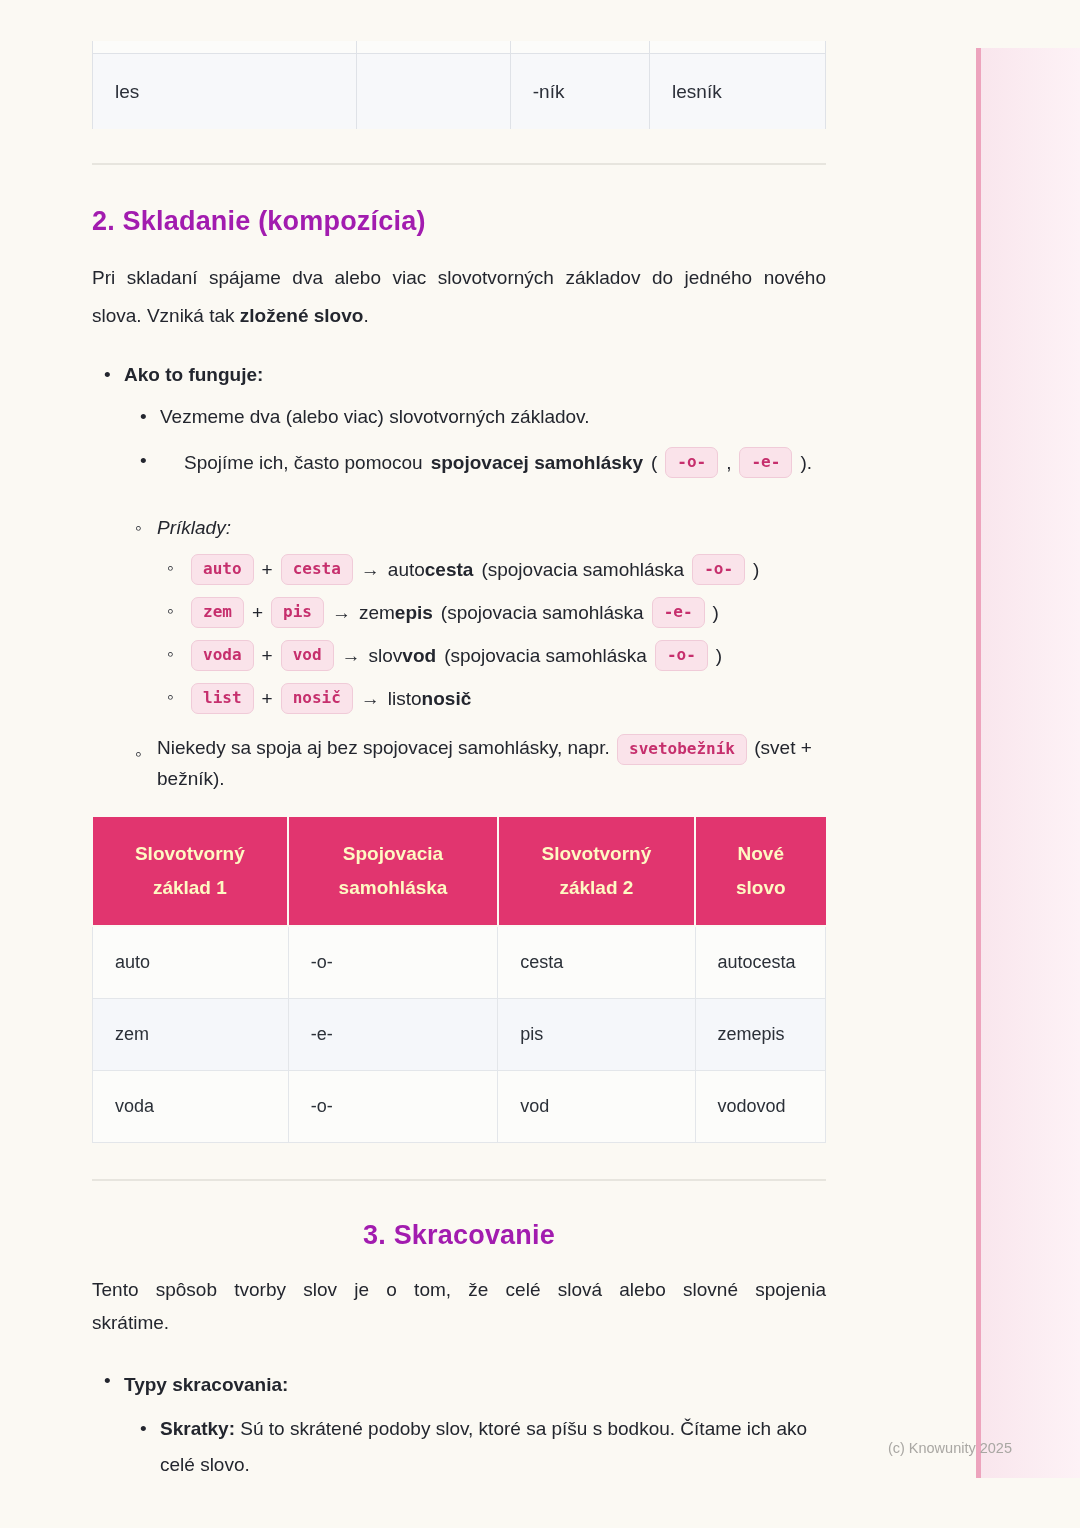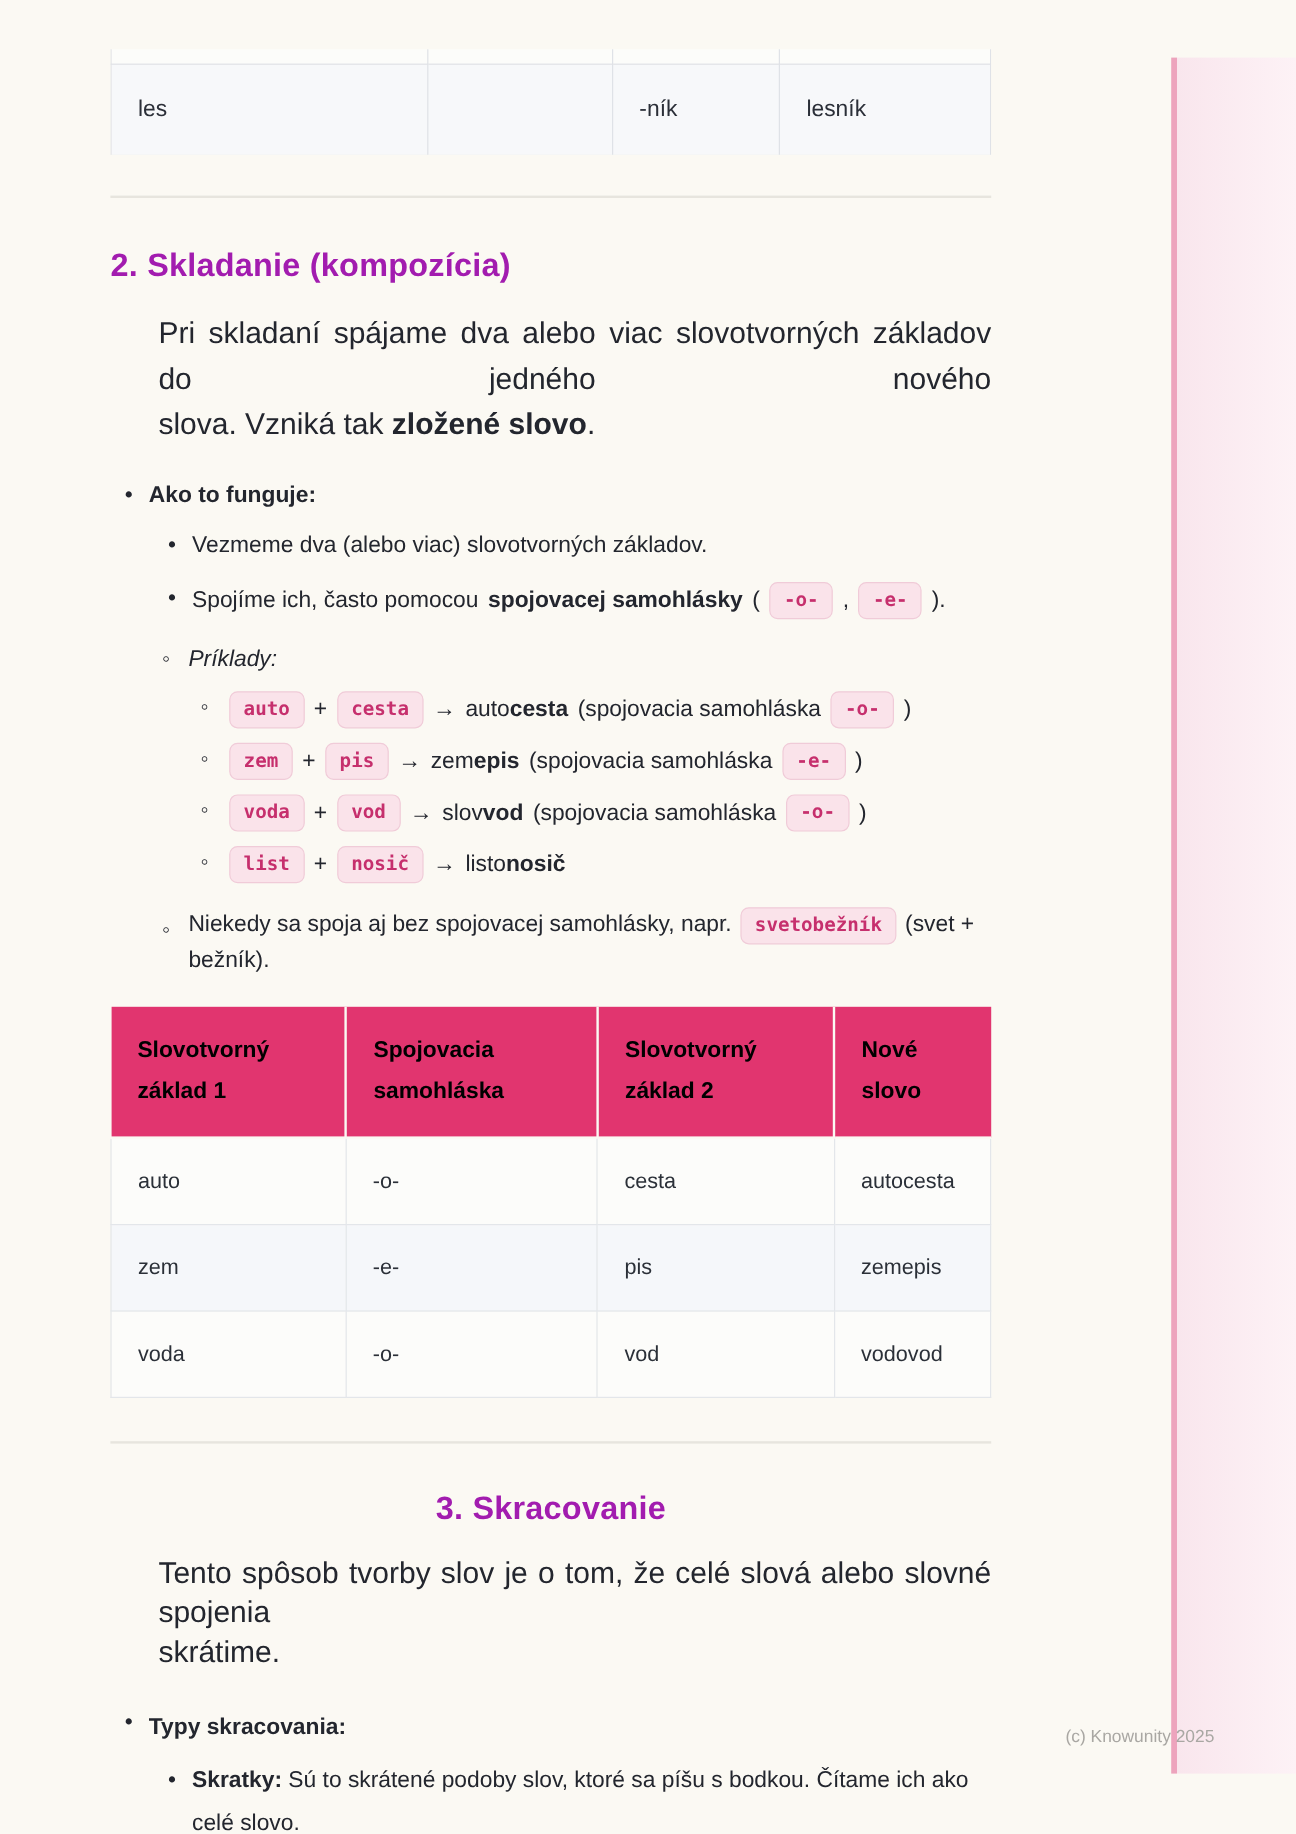--- a/index.html
+++ b/index.html
@@ -36,24 +36,24 @@
     color: #2b2f38;
     padding: 0 22px;
     vertical-align: middle;
   }
   .cut-table-wrap tr.ghost td { height: 60px; background: #fcfcfa; }
   .cut-table-wrap tr.vis td { height: 76px; }
   
   .comp-table { margin-top: 24px; }
   .comp-table th {
     background: #e1356f;
-    color: #000000;
+    color: #fef9c3;
     font-weight: 700;
     font-size: 19px;
-    text-align: left;
+    text-align: center;
     padding: 20px 22px;
     line-height: 34px;
     border-right: 2px solid #fbf9f3;
     border-bottom: 2px solid #fbf9f3;
     vertical-align: top;
   }
   .comp-table th:last-child { border-right: none; }
   .comp-table td {
     border: 1px solid #e3e6ea;
     font-size: 18px;
@@ -67,21 +67,21 @@
   
   .divider { border: none; border-top: 2px solid #e7e5de; margin-top: 34px; }
   h2.sec {
     margin-top: 40px;
     font-size: 27px;
     line-height: 32px;
     font-weight: 700;
     color: #a21caf;
     letter-spacing: 0.2px;
   }
-  .para { margin-top: 22px; font-size: 25px; line-height: 38px; margin-left: 40px; }
+  .para { margin-top: 22px; font-size: 19px; line-height: 38px; }
   .jline { display: block; text-align: justify; text-align-last: justify; }
   
   .list { margin-top: 26px; }
   .li { display: flex; align-items: flex-start; }
   .li .mk { flex: 0 0 auto; font-size: 19px; line-height: 28px; }
   .li .li-body { flex: 1 1 auto; font-size: 19px; line-height: 28px; }
   .l1 { padding-left: 12px; margin-bottom: 14px; }
   .l1 .mk { width: 20px; }
   .l2 { padding-left: 48px; margin-bottom: 16px; }
   .l2 .mk { width: 20px; }
@@ -166,21 +166,21 @@
 
   <div class="list">
     <div class="li l1">
       <span class="mk dot"></span>
       <div class="li-body"><b>Ako to funguje:</b></div>
     </div>
     <div class="li l2">
       <span class="mk dot"></span>
       <div class="li-body">Vezmeme dva (alebo viac) slovotvorných základov.</div>
     </div>
-    <div class="li l2" style="margin-bottom:20px;">
+    <div class="li l2" style="margin-bottom:36px;gap:24px;">
       <span class="mk dot"></span>
       <div class="li-body flexline">
         <span>Spojíme ich, často pomocou</span>
           <b>spojovacej samohlásky</b>
           <span>(</span>
           <code class="badge">-o-</code>
           <span>,</span>
           <code class="badge">-e-</code>
           <span>).</span>
       </div>

